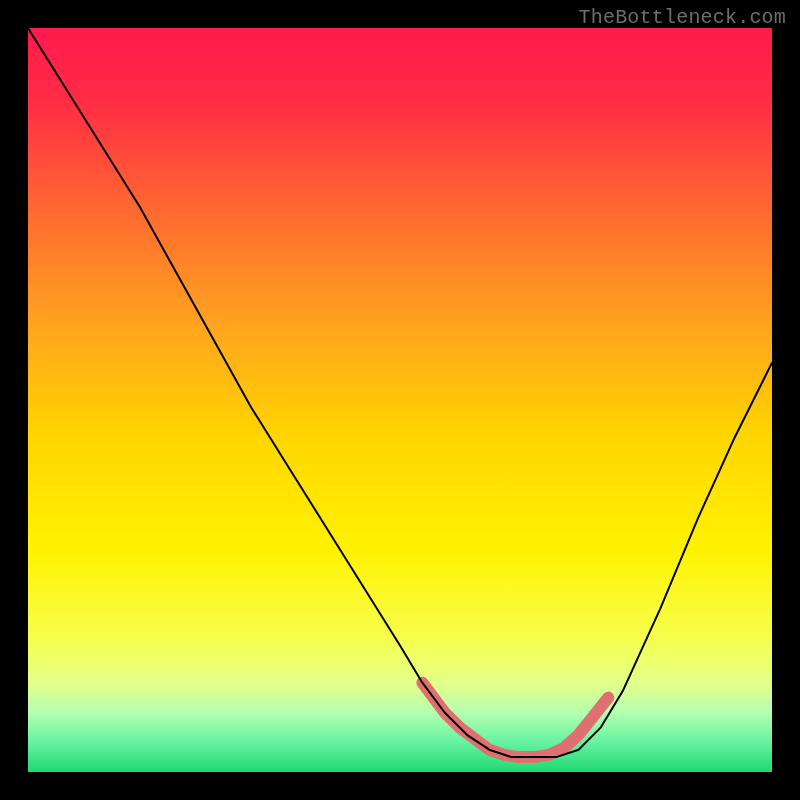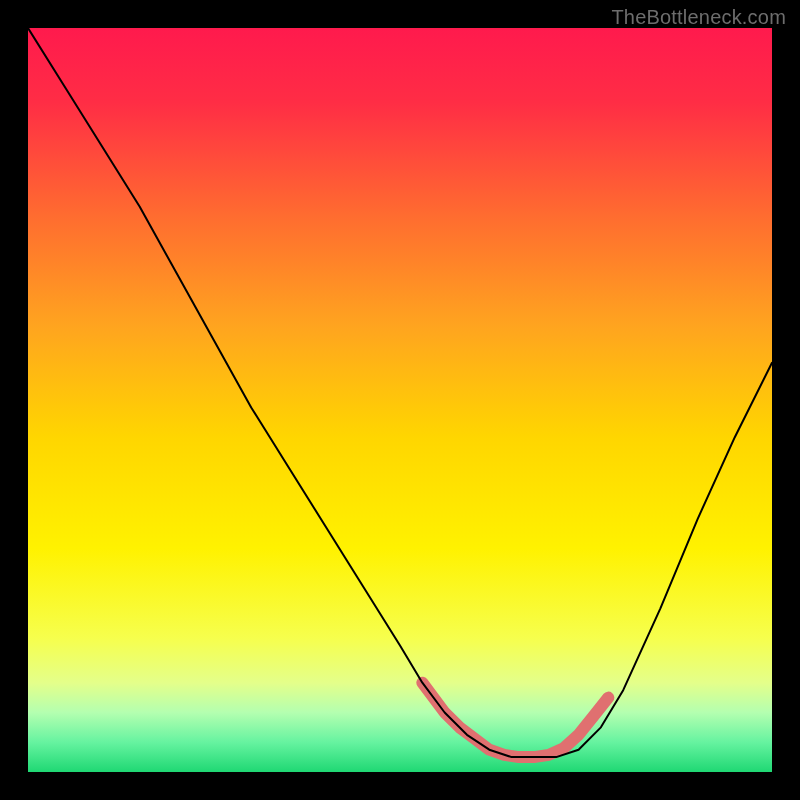--- a/index.html
+++ b/index.html
@@ -30,21 +30,21 @@
     position: absolute;
     left: 0;
     top: 0;
     width: 100%;
     height: 100%;
   }
   .watermark {
     position: absolute;
     top: 6px;
     right: 14px;
-    font-family: Liberation Sans, sans-serif;
+    font-family: Liberation Mono, monospace;
     font-size: 20px;
     font-weight: 500;
     color: #6d6d6d;
     letter-spacing: 0.2px;
   }
 </style>
 </head>
 <body>
 
 <div class="watermark">TheBottleneck.com</div>

